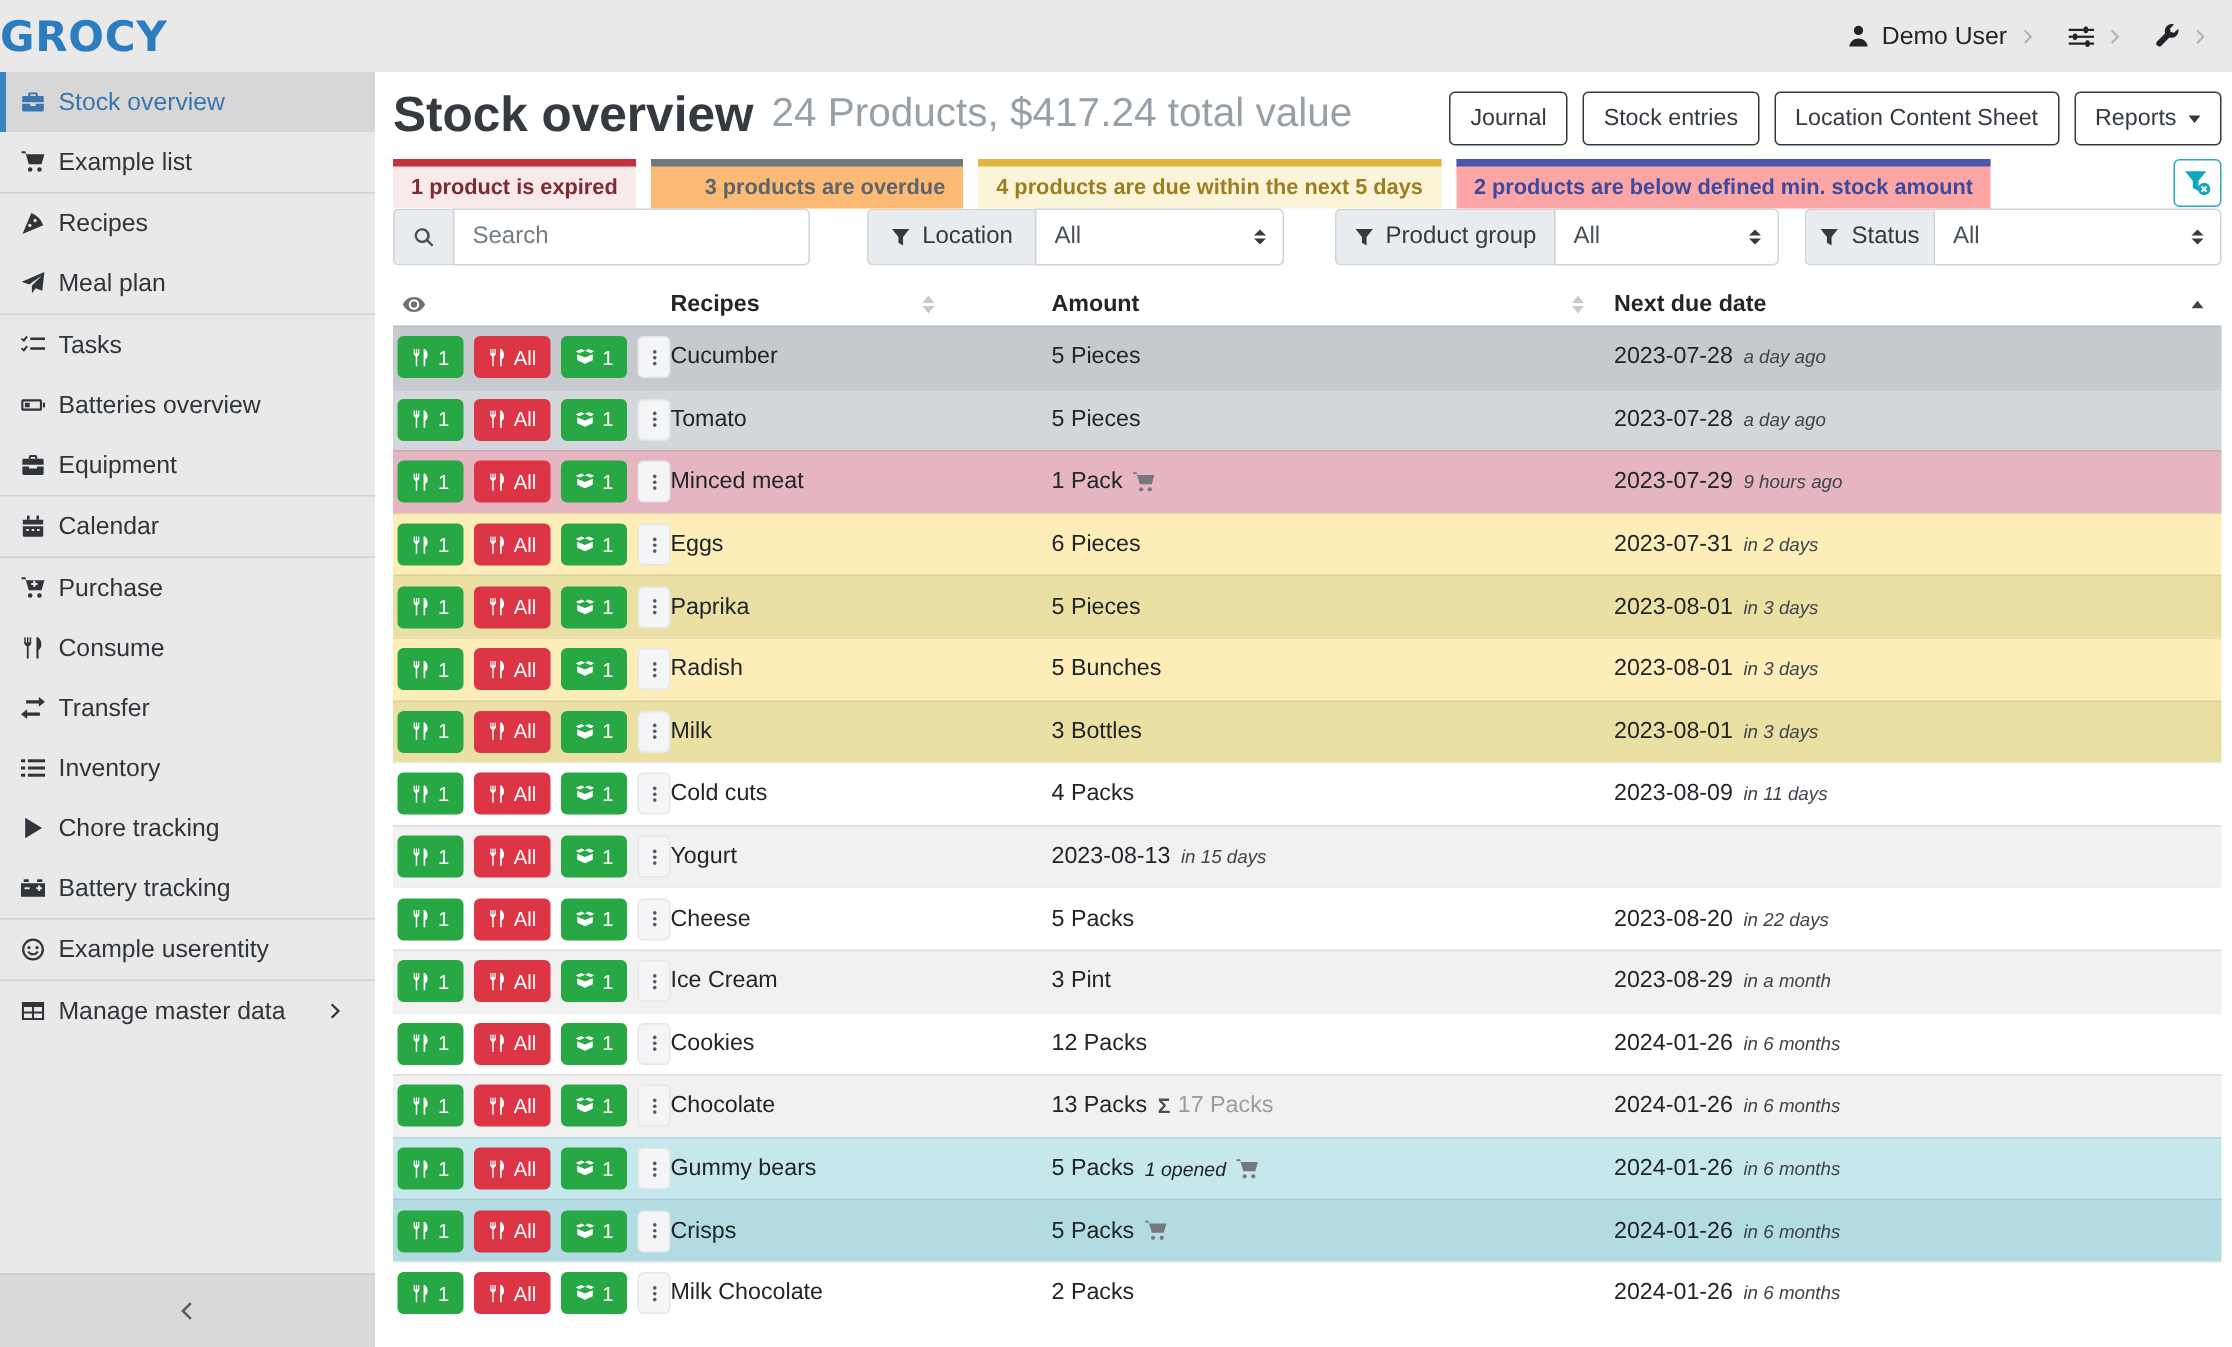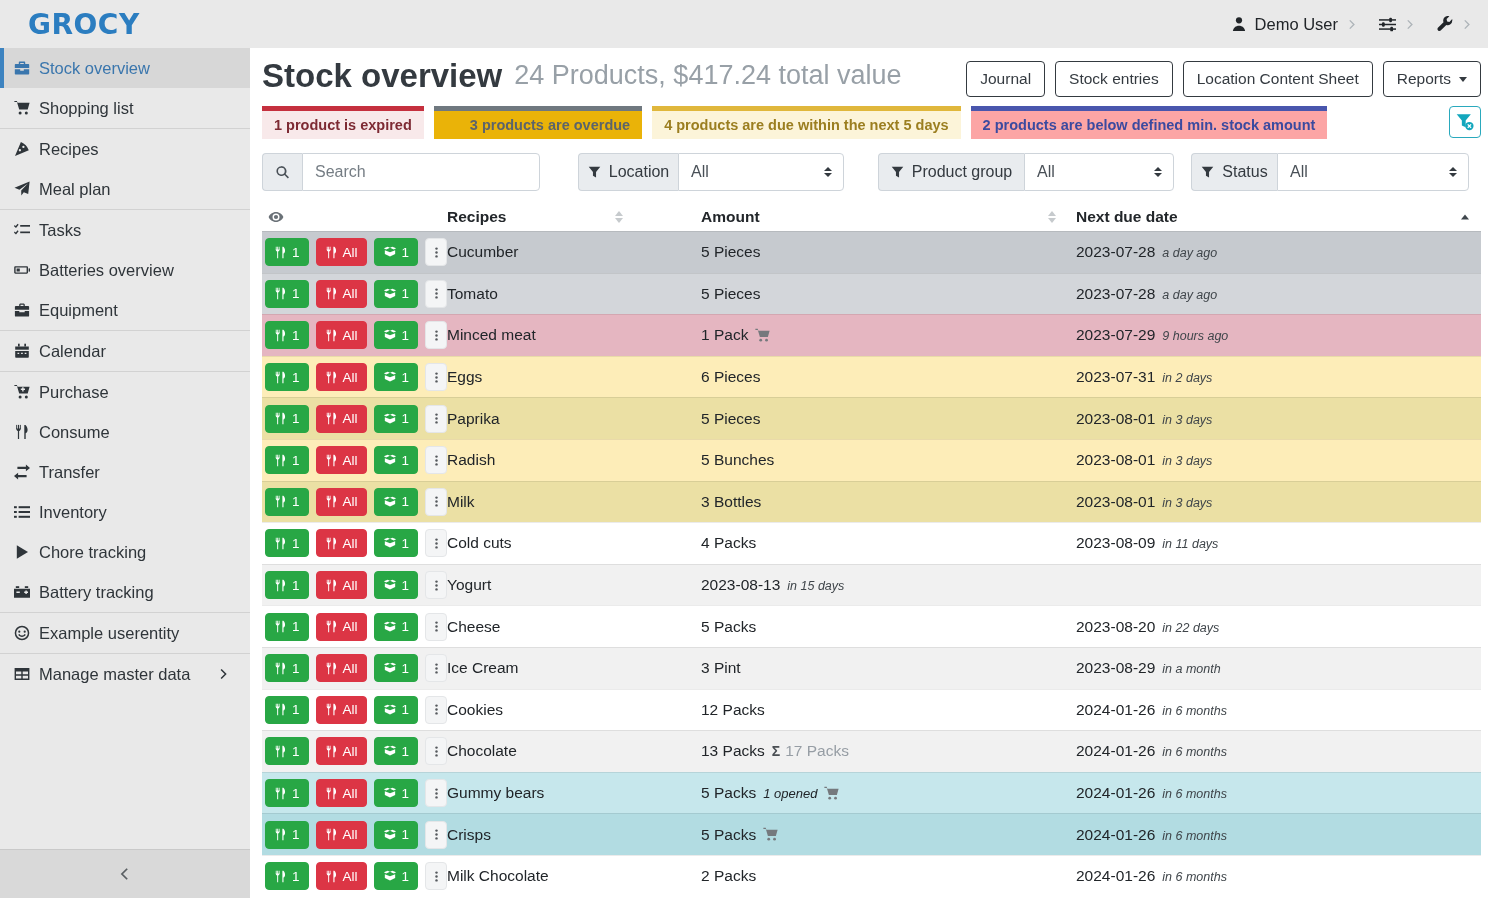--- a/index.html
+++ b/index.html
@@ -7,21 +7,21 @@
   body { font-family:"Liberation Sans", sans-serif; color:#212529; background:#fff; position:relative; }
 
   .ic { display:inline-flex; flex:none; }
   .ic svg { width:100%; height:100%; display:block; }
   .ic-11{width:11px;height:11px}.ic-12{width:12px;height:12px}.ic-13{width:13px;height:13px}
   .ic-14{width:14px;height:14px}.ic-15{width:15px;height:15px}.ic-16{width:16px;height:16px}
   .ic-17{width:17px;height:17px}.ic-18{width:18px;height:18px}
 
   
   .topbar { position:absolute; top:0; left:0; right:0; height:48px; background:#e9e9e9; display:flex; align-items:center; z-index:5; }
-  .logo { margin-left:28px; font-size:28px; font-weight:800; letter-spacing:.5px; color:#2b7dc0; cursor:pointer; font-family:"DejaVu Sans", sans-serif; }
+  .logo { font-size:28px; font-weight:800; letter-spacing:.5px; color:#2b7dc0; cursor:pointer; font-family:"DejaVu Sans", sans-serif; }
   .topbar-right { margin-left:auto; margin-right:16px; display:flex; align-items:center; gap:22px; }
   .tb-group { display:flex; align-items:center; gap:8px; font-size:16.5px; color:#212529; cursor:pointer; }
   .tb-group .chev { color:#aeb4b9; }
 
   
   .sidebar { position:absolute; top:48px; left:0; bottom:0; width:250px; background:#e9e9e9; }
   .sb-item { height:40px; display:flex; align-items:center; padding:0 12px 0 14px; font-size:16.5px; color:#2f353a; cursor:pointer; }
   .sb-item .ic { margin-right:9px; color:#2f353a; }
   .sb-item.active { background:#d7d7d7; border-left:4px solid #3d83c0; padding-left:10px; color:#3a76ad; }
   .sb-item.active .ic { color:#3a76ad; }
@@ -37,38 +37,38 @@
   h1.page-title { font-size:33px; font-weight:600; color:#343a40; line-height:1.25; }
   .subtitle { font-size:27px; color:#98a0a7; margin-left:12px; line-height:1.5; }
   .top-buttons { margin-left:auto; display:flex; gap:10px; padding-top:6px; }
   .btn-outline { border:1px solid #343a40; color:#343a40; background:#fff; border-radius:4px; font-size:15.5px; padding:8px 13px; cursor:pointer; display:inline-flex; align-items:center; font-family:inherit; }
   .caret-down { width:0;height:0;border-left:4.5px solid transparent;border-right:4.5px solid transparent;border-top:5px solid #343a40; margin-left:8px; }
 
   .banner-row { display:flex; align-items:flex-start; }
   .banners { display:flex; gap:10px; }
   .banner { border-top:5px solid; padding:0 12px; height:33px; display:flex; align-items:center; font-weight:700; font-size:14.5px; cursor:pointer; }
   .banner.expired   { border-color:#c5303e; background:#f8e9ea; color:#7d2a33; }
-  .banner.overdue   { border-color:#6f787f; background:#eab308; color:#5b646b;padding-left:36px; }
+  .banner.overdue   { border-color:#6f787f; background:#fdba74; color:#5b646b;padding-left:36px; }
   .banner.due       { border-color:#e0b73c; background:#fcf4d9; color:#9b7e20; }
   .banner.belowmin  { border-color:#4956ad; background:#fca5a5; color:#3b4a9f; }
   .filter-clear-btn { margin-left:auto; width:32px; height:32px; border:1px solid #2aa9bd; border-radius:4px; background:#fff; color:#13a7bd; display:flex; align-items:center; justify-content:center; cursor:pointer; }
 
-  .filter-row { display:flex; margin-top:14px; }
+  .filter-row { display:flex; }
   .input-group { display:flex; height:38px; }
   .ig-prepend { background:#e9ecef; border:1px solid #ced4da; border-right:0; border-radius:4px 0 0 4px; display:flex; align-items:center; justify-content:center; gap:8px; color:#343a40; font-size:16px; }
   .search-prepend { width:40px; color:#495057; }
   input.search-input { border:1px solid #ced4da; border-radius:0 4px 4px 0; width:238px; padding:0 12px; font-size:16px; color:#495057; font-family:inherit; outline:none; }
   input.search-input::placeholder { color:#757d84; }
   .select { border:1px solid #ced4da; border-radius:0 4px 4px 0; background:#fff; display:flex; align-items:center; padding:0 26px 0 12px; font-size:16px; color:#495057; position:relative; cursor:pointer; }
   .dcaret { position:absolute; right:11px; top:50%; transform:translateY(-50%); display:flex; flex-direction:column; gap:2px; }
   .dct { width:0;height:0;border-left:4px solid transparent;border-right:4px solid transparent; }
   .dct.up { border-bottom:4.5px solid #343a40; }
   .dct.dn { border-top:4.5px solid #343a40; }
   .g-loc { margin-left:38px; } .g-pg { margin-left:34px; } .g-st { margin-left:17px; }
-  .w-loc-pre{width:100px} .w-loc-sel{width:166px}
+  .w-loc-pre{width:112px} .w-loc-sel{width:166px}
   .w-pg-pre{width:146px} .w-pg-sel{width:150px}
   .w-st-pre{width:86px}  .w-st-sel{width:192px}
 
   
   .stock-table { margin-top:11px; }
   .thead, .trow { display:grid; grid-template-columns:185px 254px 375px 1fr; align-items:center; }
   .thead { height:29px; font-weight:700; font-size:15.5px; color:#22262a; }
   .th { position:relative; height:100%; display:flex; align-items:center; }
   .th-eye { padding-left:6px; color:#6a7177; }
   .sort { position:absolute; top:50%; transform:translateY(-50%); display:flex; flex-direction:column; gap:2px; }
@@ -160,21 +160,21 @@
         <span class="sb-label">Stock overview</span>
       </div>
       <div class="sb-item">
         <span class="ic ic-16">
           <svg viewBox="0 0 16 16" fill="currentColor">
             <path d="M.4.9h2.5l.6 1.9h12.1l-1.9 6.7H5.2L3.4 3.4 2.9 2.1H.4z"></path>
             <circle cx="6.1" cy="13" r="1.5"></circle>
             <circle cx="12.3" cy="13" r="1.5"></circle>
           </svg>
         </span>
-        <span class="sb-label">Shopping list</span>
+        <span class="sb-label">Example list</span>
       </div>
       <div class="sb-divider"></div>
       <div class="sb-item">
         <span class="ic ic-16">
           <svg viewBox="0 0 16 16">
             <path fill="currentColor" fill-rule="evenodd" d="M1 15L14.8 9.2A14 14 0 0 0 6.9 1L1 15zM5.9 10.4a1.15 1.15 0 1 1 0-2.3 1.15 1.15 0 0 1 0 2.3zM9.4 7.1a1.15 1.15 0 1 1 0-2.3 1.15 1.15 0 0 1 0 2.3z"></path>
           </svg>
         </span>
         <span class="sb-label">Recipes</span>
       </div>

